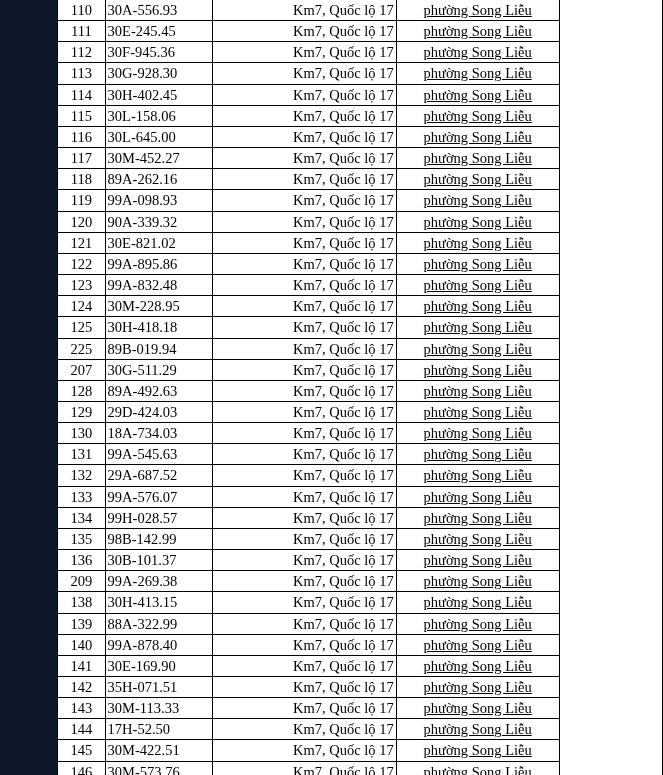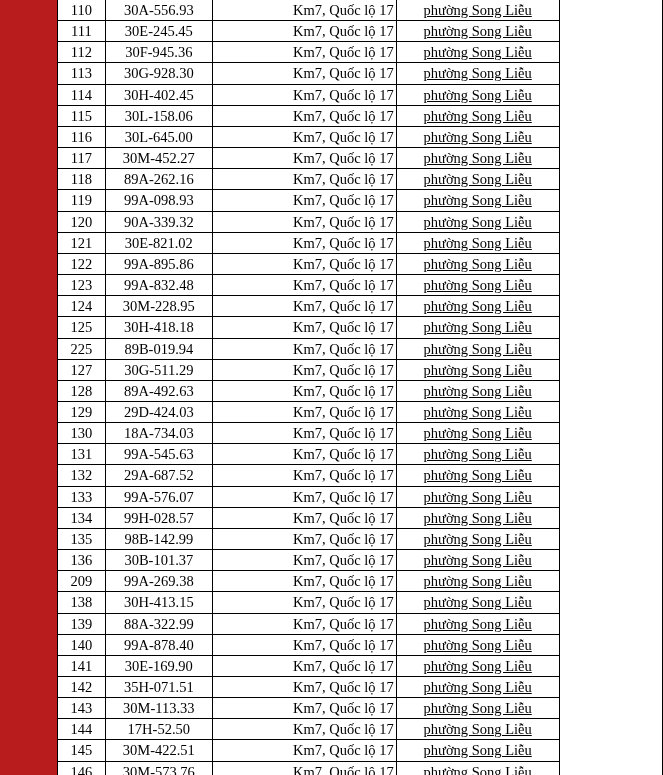--- a/index.html
+++ b/index.html
@@ -13,21 +13,21 @@
     height: 775px;
     overflow: hidden;
     font-family: "Liberation Serif", "DejaVu Serif", serif;
     color: #000000;
   }
 
   #page {
     position: relative;
     width: 663px;
     height: 775px;
-    background: #b91c1c;
+    background: #0f172a;
   }
 
   
   #table-clip {
     position: absolute;
     left: 0;
     top: 0;
     width: 663px;
     height: 775px;
     overflow: hidden;
@@ -48,21 +48,21 @@
     padding: 0 2px;
     font-size: 14.5px;
     line-height: 20.15px;
     white-space: nowrap;
     overflow: hidden;
     vertical-align: middle;
   }
 
   
   td.c-stt    { width: 43px;  text-align: center; }
-  td.c-plate  { width: 103px; text-align: center; margin-top: 12px; }
+  td.c-plate  { width: 103px; text-align: left; margin-top: 12px; }
   td.c-place  { width: 180px; text-align: center; }
   td.c-ward   { width: 159px; text-align: center; text-decoration: underline; }
 
   
   td.c-blank  { width: 100px; border-left: 1.4px solid #000000; }
 
   
   td.c-place  { padding-right: 10px; text-align: right; }
 </style>
 </head>
@@ -169,21 +169,21 @@
             <td class="c-place">Km7, Quốc lộ 17</td>
             <td class="c-ward">phường Song Liễu</td>
           </tr>
           <tr>
             <td class="c-stt">225</td>
             <td class="c-plate">89B-019.94</td>
             <td class="c-place">Km7, Quốc lộ 17</td>
             <td class="c-ward">phường Song Liễu</td>
           </tr>
           <tr>
-            <td class="c-stt">127</td>
+            <td class="c-stt">207</td>
             <td class="c-plate">30G-511.29</td>
             <td class="c-place">Km7, Quốc lộ 17</td>
             <td class="c-ward">phường Song Liễu</td>
           </tr>
           <tr>
             <td class="c-stt">128</td>
             <td class="c-plate">89A-492.63</td>
             <td class="c-place">Km7, Quốc lộ 17</td>
             <td class="c-ward">phường Song Liễu</td>
           </tr>

